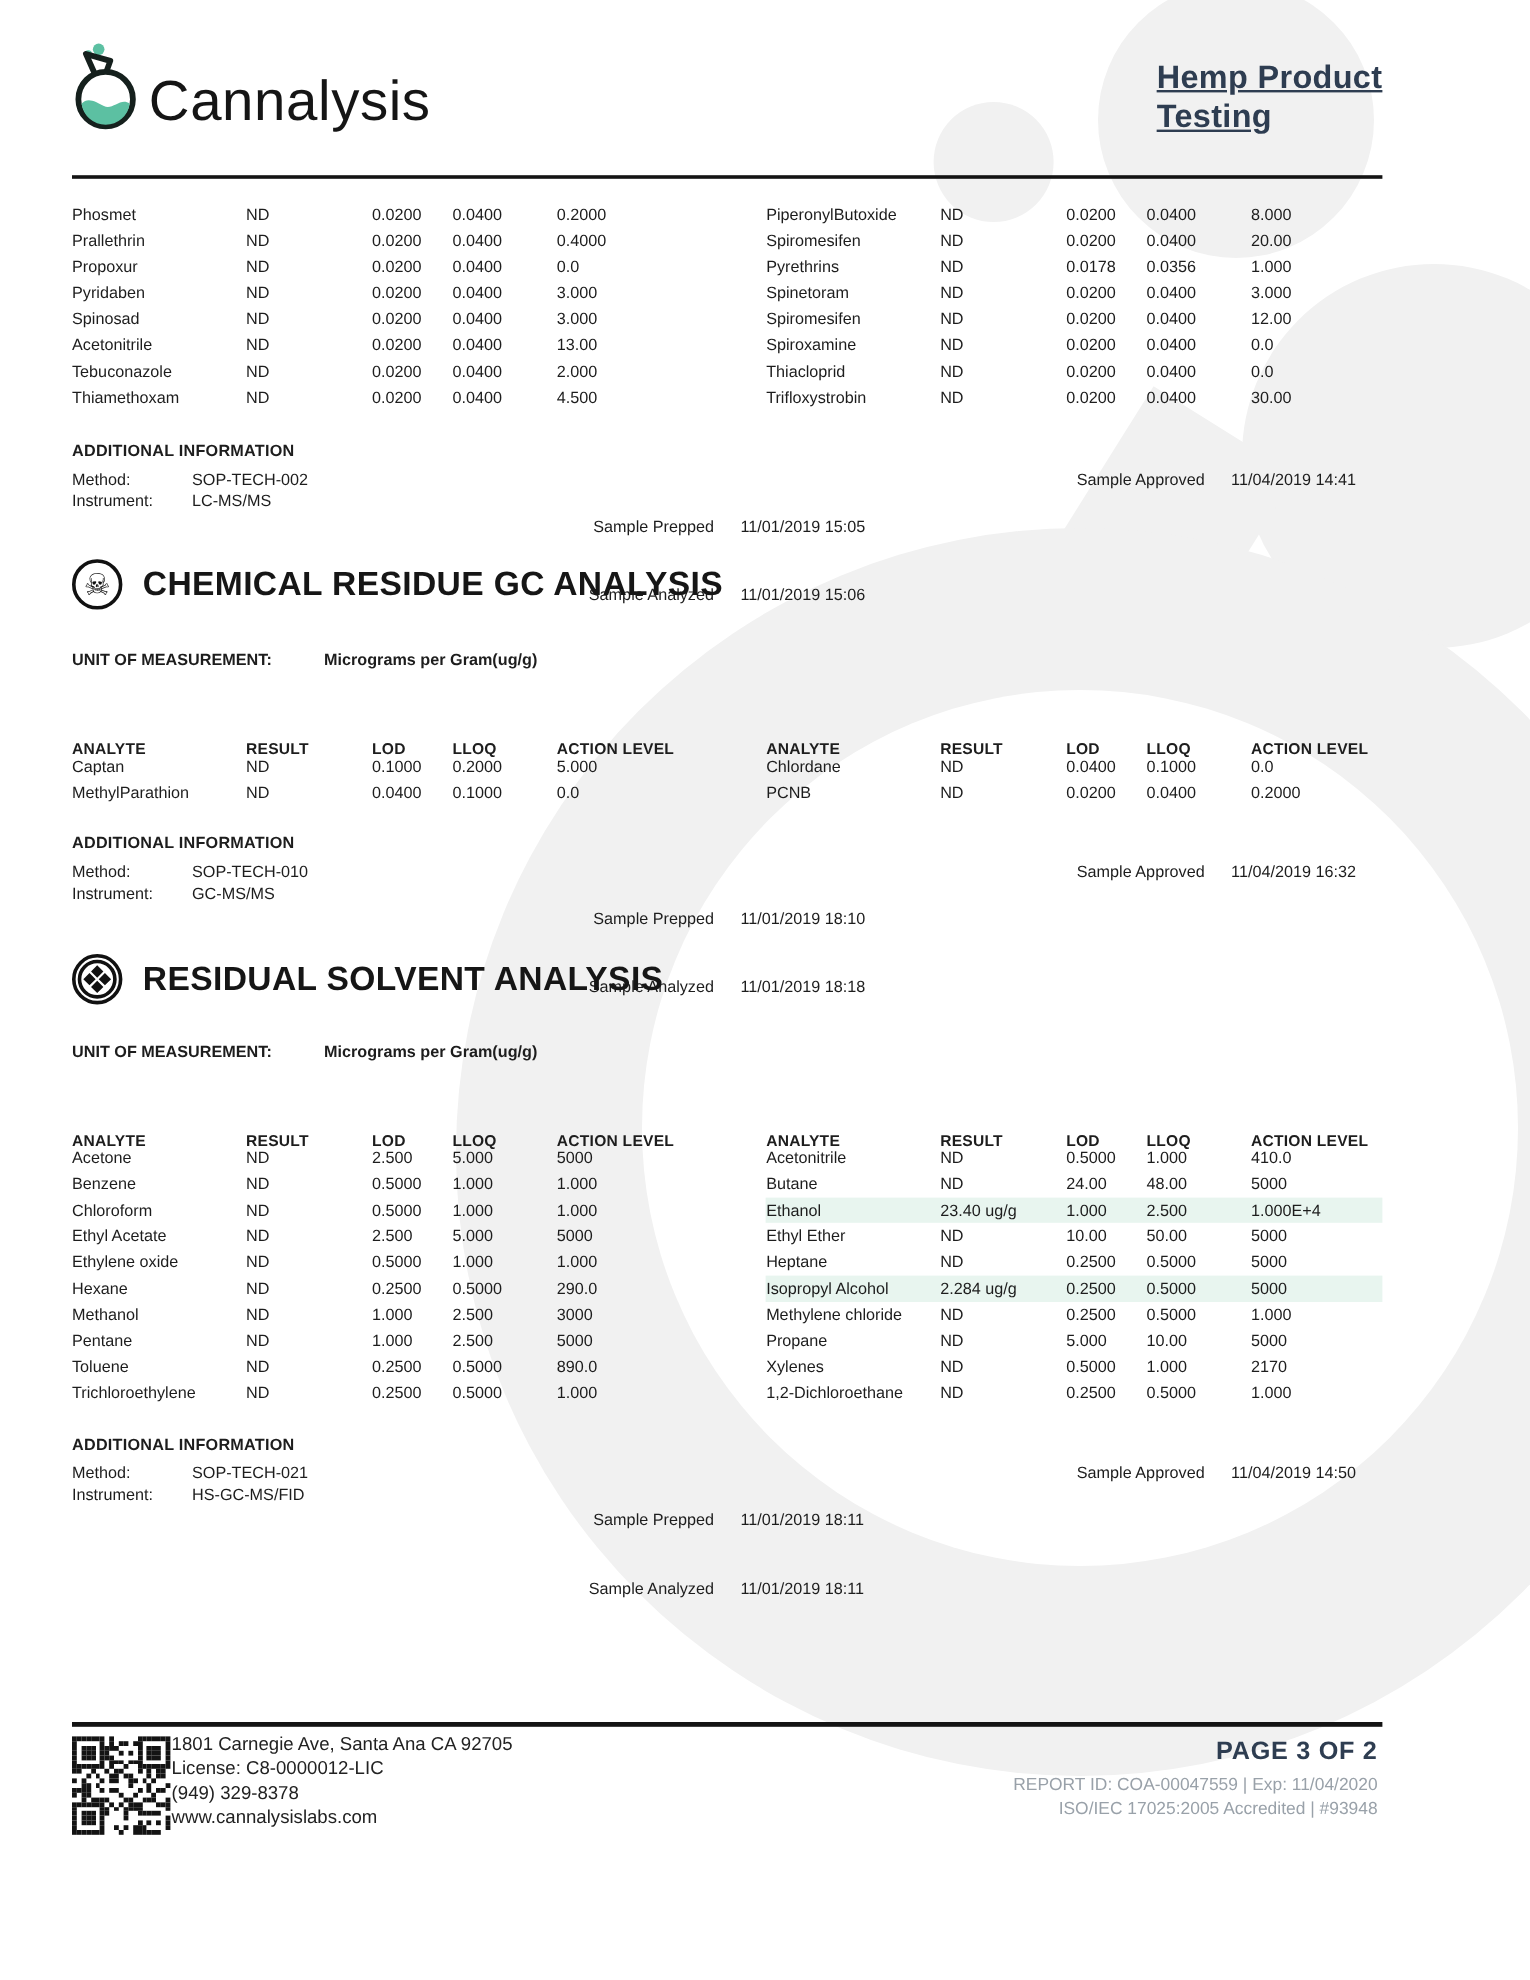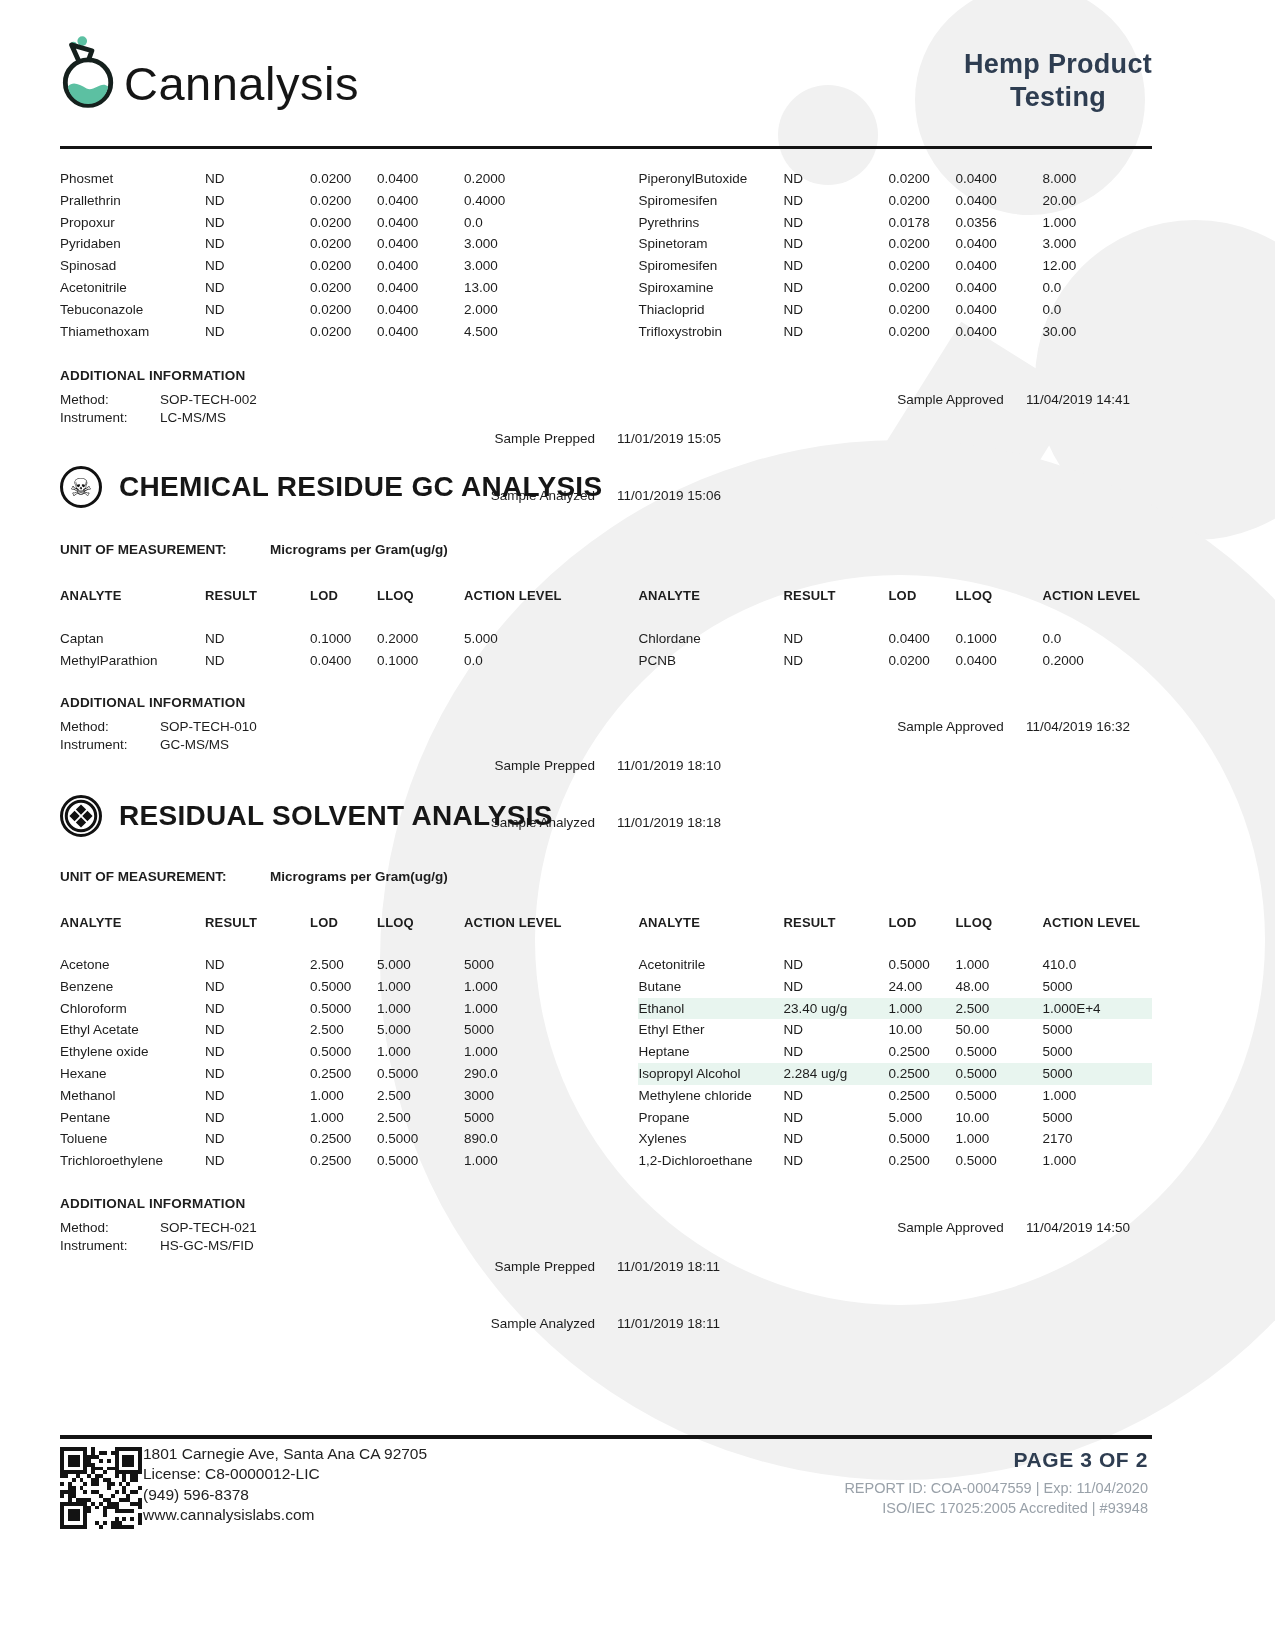--- a/index.html
+++ b/index.html
@@ -12,32 +12,32 @@
   .wm{position:absolute;inset:0;z-index:0;}
   .wm div{position:absolute;background:#f1f1f1;}
   .wm .w-c{border-radius:50%;}
   .wm .w-white{background:#ffffff;}
 
   
   .hdr{left:60px;width:1092px;top:34px;display:flex;justify-content:space-between;align-items:flex-start;}
   .brand{display:flex;align-items:flex-start;gap:6px;}
   .brand svg{display:block;}
   .brand-text{font-size:47px;color:#151515;line-height:1;margin-top:26px;letter-spacing:0.5px;}
-  .hdr-title{text-align:center;color:#2e3d51;font-weight:bold;font-size:27px;line-height:33px;margin-top:14px;letter-spacing:0.3px;}
+  .hdr-title{text-align:left;color:#2e3d51;font-weight:bold;font-size:27px;line-height:33px;margin-top:14px;letter-spacing:0.3px;text-decoration:underline;}
   .rule{background:#141414;}
   .rule-top{left:60px;width:1092px;top:146px;height:3px;}
   .rule-bottom{left:60px;width:1092px;top:1435px;height:4px;}
 
   
   .tablewrap{left:60px;width:1092px;display:flex;gap:54px;}
   .half{width:530px;}
   .half.r{width:519px;}
   .trow{display:grid;grid-template-columns:145px 105px 67px 87px 1fr;height:21.8px;line-height:21.8px;font-size:13.5px;}
   .trow span{white-space:nowrap;}
-  .trow.head{font-weight:bold;font-size:13px;letter-spacing:0.2px;}
+  .trow.head{font-weight:bold;font-size:13px;letter-spacing:0.2px;margin-top:28px;}
   .hl{background:#e8f5ef;}
 
   
   .section{left:60px;display:flex;align-items:center;gap:17px;}
   .sec-icon{width:42px;height:42px;border:3.5px solid #111;border-radius:50%;display:flex;
             align-items:center;justify-content:center;font-size:25px;line-height:1;color:#111;
             font-family:"DejaVu Sans",sans-serif;flex:0 0 auto;}
   .sec-icon svg{display:block;}
   .section h2{margin:0;font-size:28px;letter-spacing:0.3px;color:#161616;font-weight:bold;}
 
@@ -772,21 +772,21 @@
       <div style="grid-area: 21 / 14;"></div>
       <div style="grid-area: 21 / 15;"></div>
       <div style="grid-area: 21 / 16;"></div>
       <div style="grid-area: 21 / 17;"></div>
       <div style="grid-area: 21 / 18;"></div>
       <div style="grid-area: 21 / 19;"></div>
     </div>
   <div class="layer f-left">
     <div>1801 Carnegie Ave, Santa Ana  CA 92705</div>
     <div>License: C8-0000012-LIC</div>
-    <div>(949) 596-8378</div>
+    <div>(949) 329-8378</div>
     <div>www.cannalysislabs.com</div>
   </div>
   <div class="layer f-right">
     <div class="f-page">PAGE 3 OF 2</div>
     <div class="f-meta first">REPORT ID: COA-00047559 | Exp: 11/04/2020</div>
     <div class="f-meta">ISO/IEC 17025:2005 Accredited | #93948</div>
   </div>
 
 </div>
 

